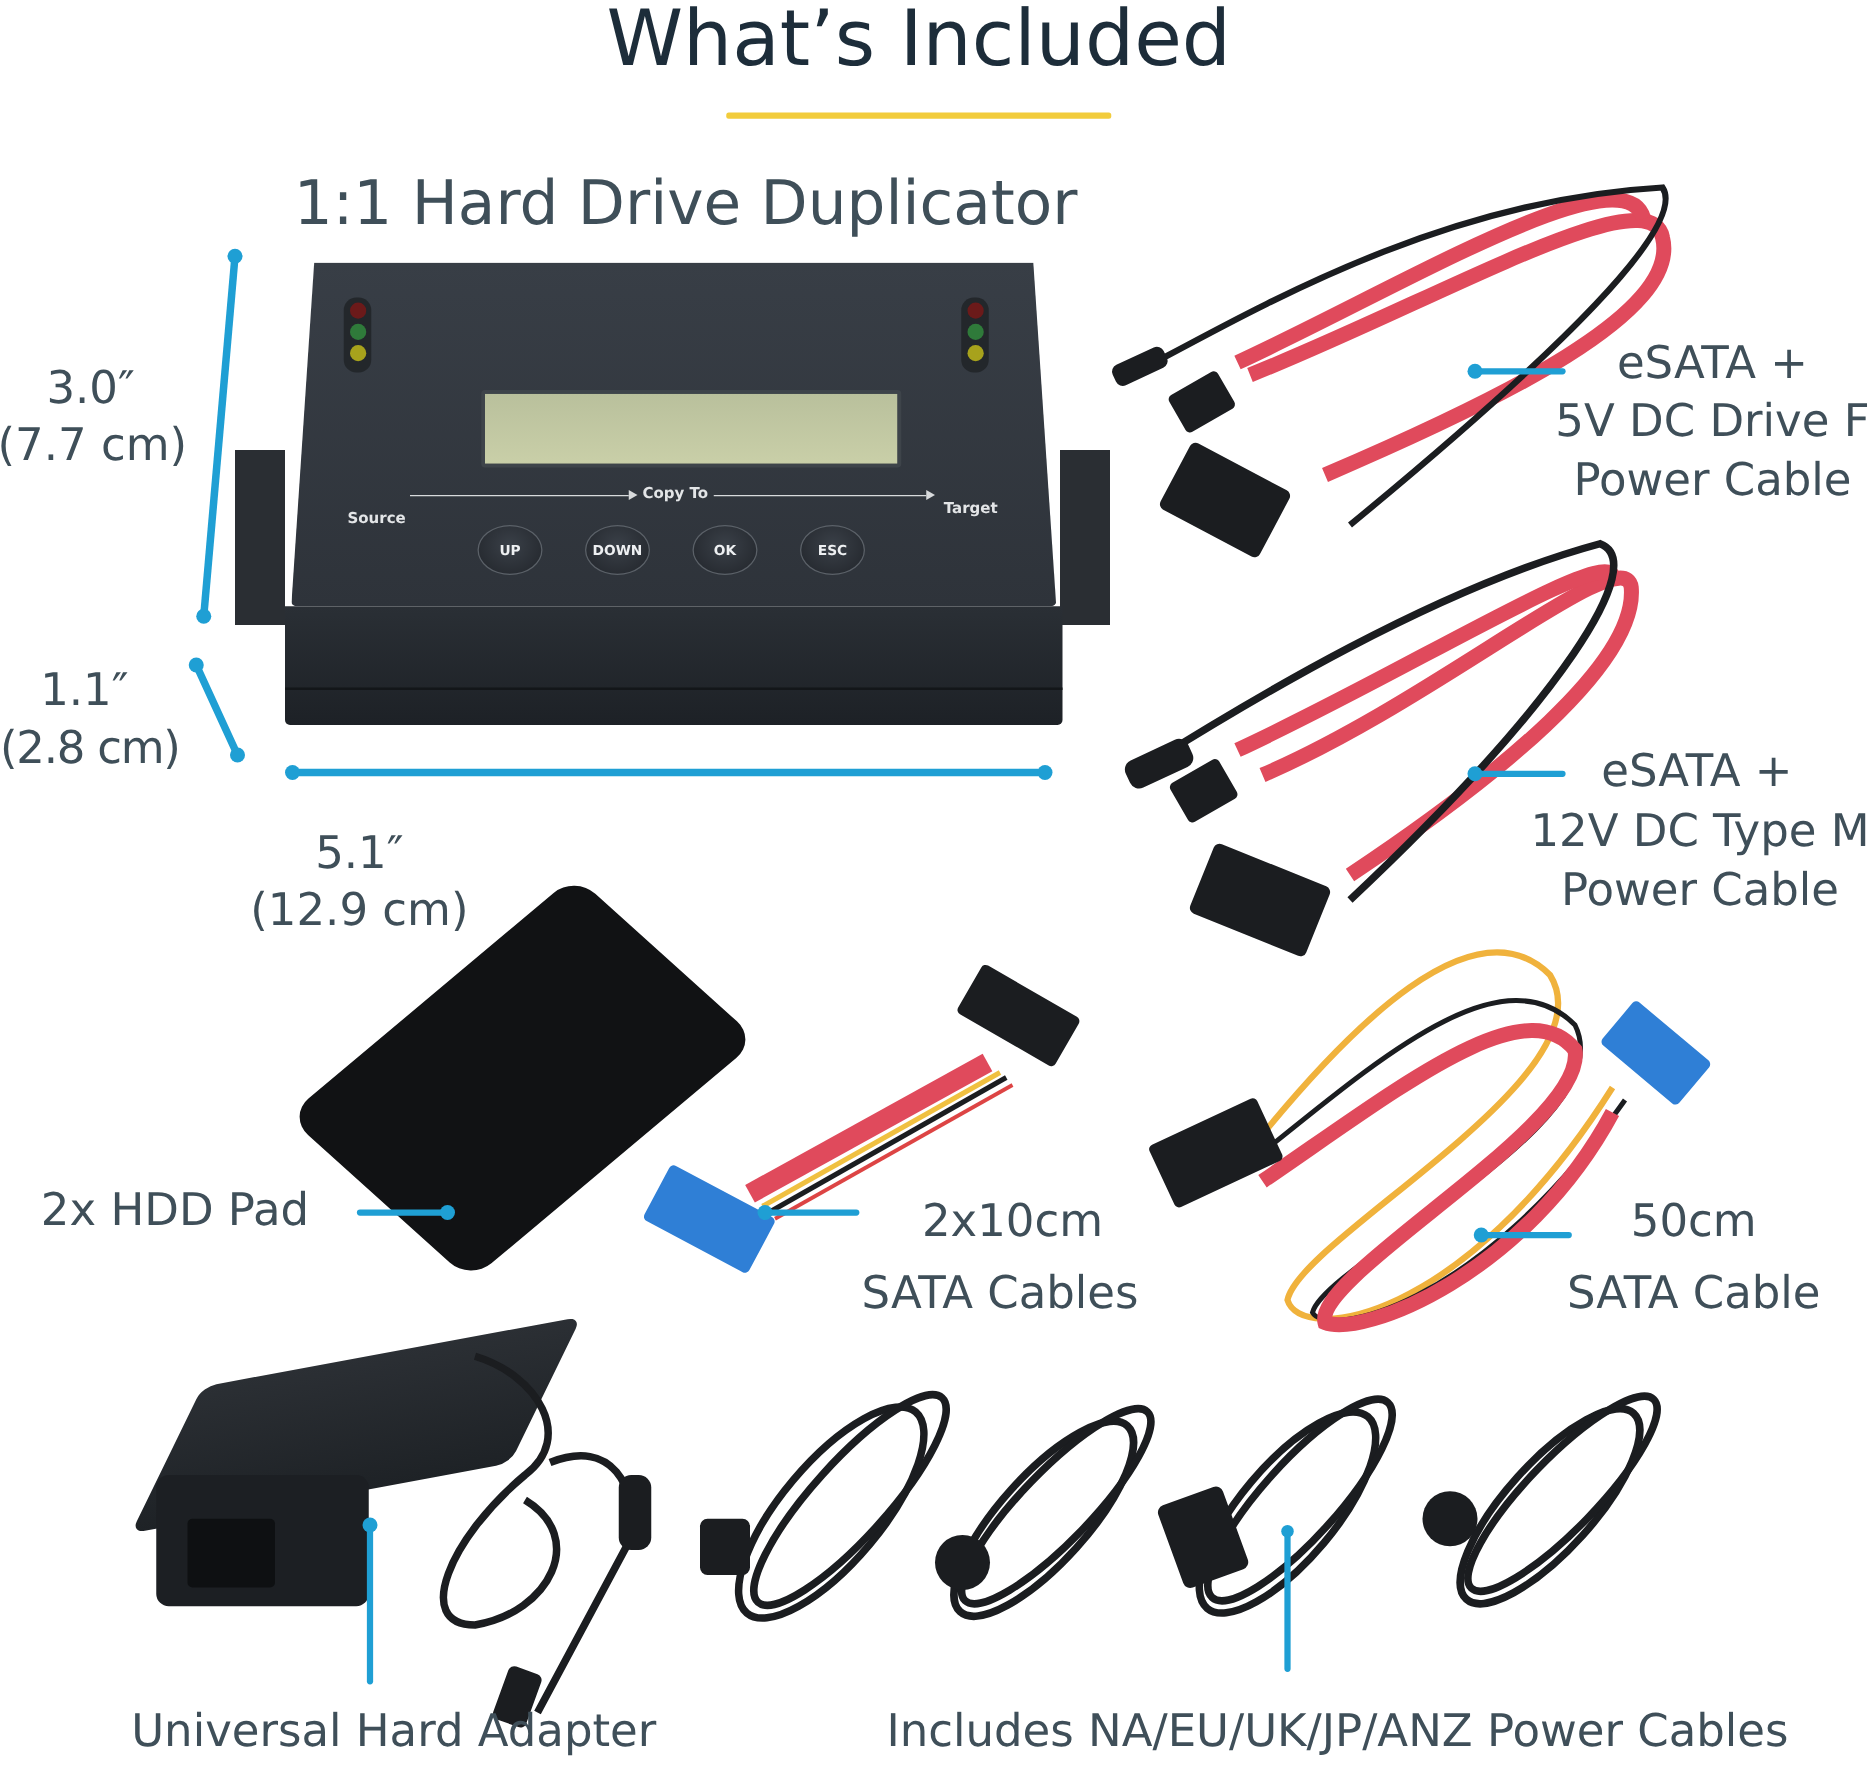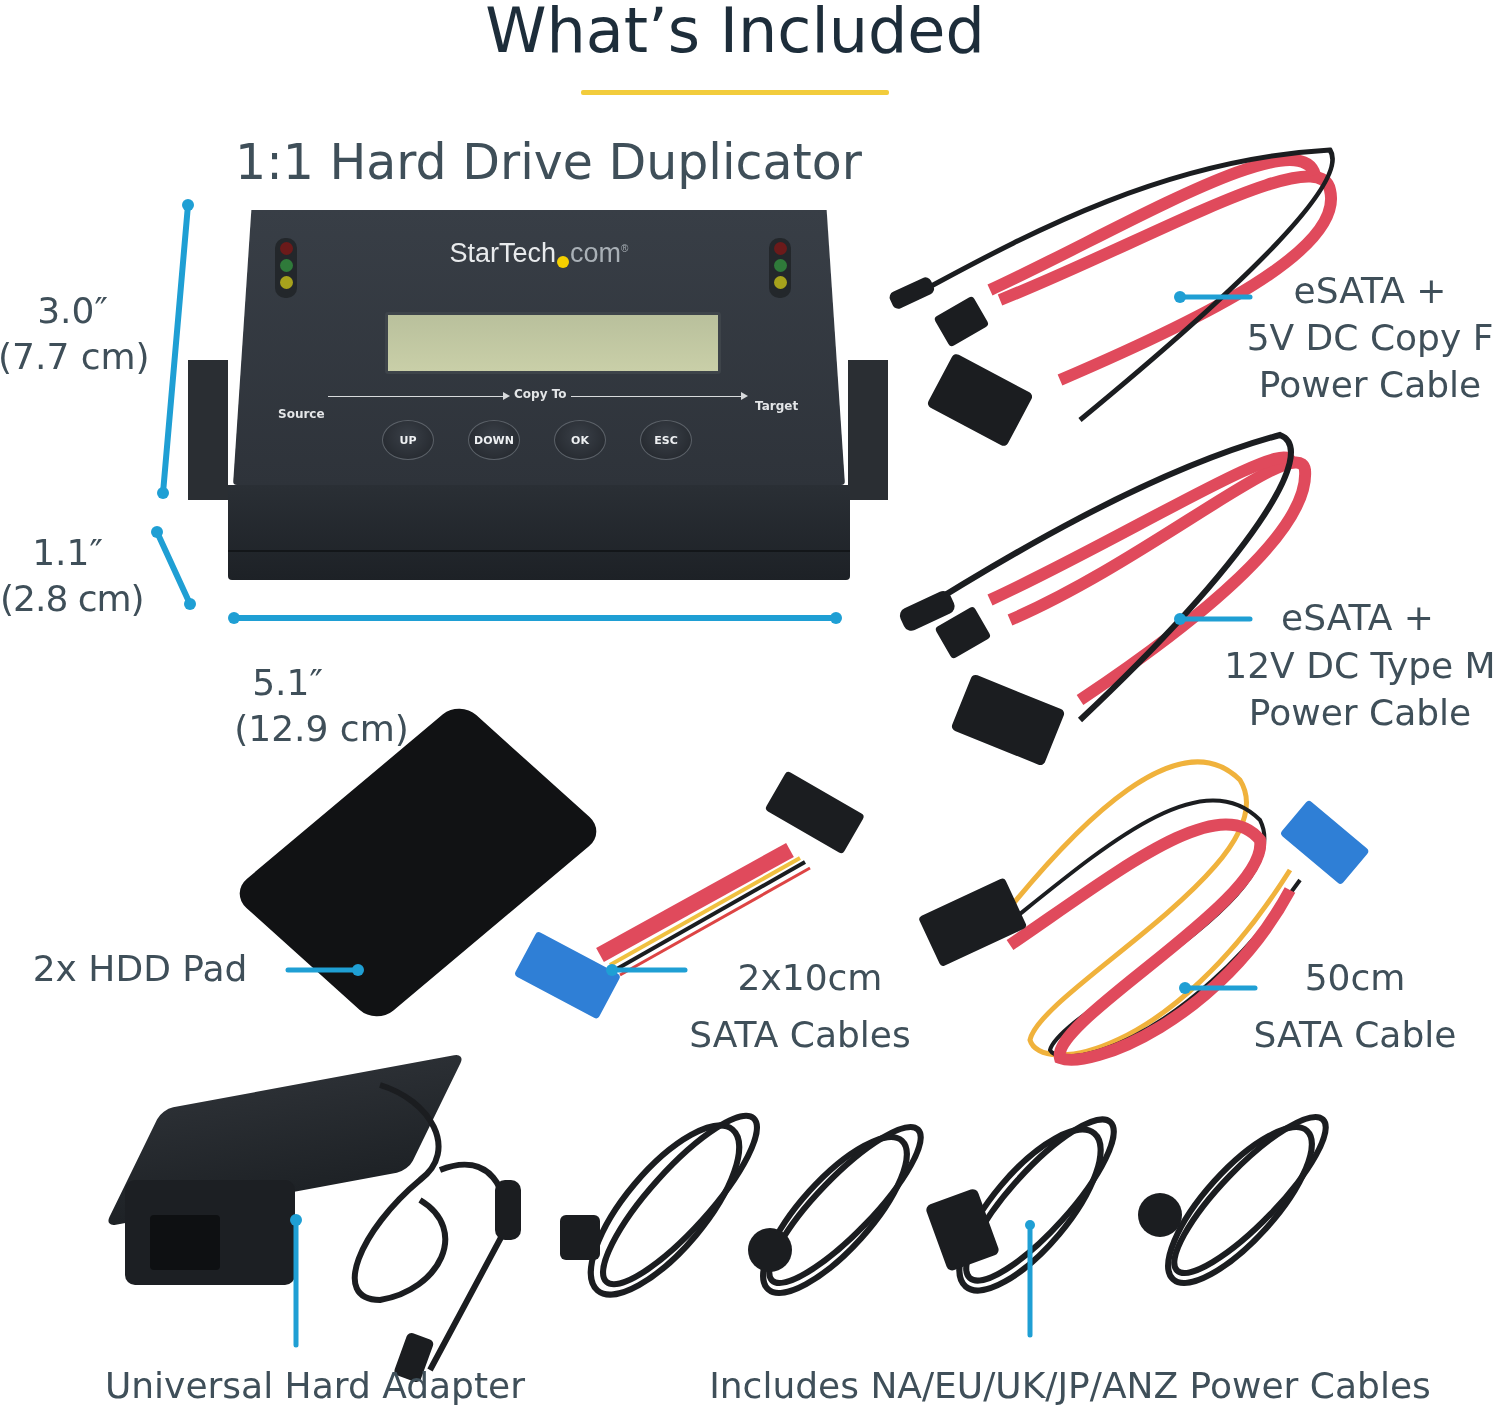--- a/index.html
+++ b/index.html
@@ -99,33 +99,30 @@
   <line x1="234" y1="618" x2="836" y2="618" stroke="#1f9fd4" stroke-width="6" stroke-linecap="round"></line>
   <circle cx="234" cy="618" r="6" fill="#1f9fd4"></circle>
   <circle cx="836" cy="618" r="6" fill="#1f9fd4"></circle>
 </svg>
 
 <div class="abs label" style="left:0; top:288px; width:145px;">3.0″</div>
 <div class="abs label" style="left:-2px; top:334px; width:150px;">(7.7 cm)</div>
 <div class="abs label" style="left:0; top:530px; width:135px;">1.1″</div>
 <div class="abs label" style="left:0; top:576px; width:135px; letter-spacing:-1px;">(2.8 cm)</div>
 <div class="abs label" style="left:200px; top:660px; width:175px;">5.1″</div>
-<div class="abs label" style="left:195px; top:706px; width:185px;margin-left:34px;">(12.9 cm)</div>
+<div class="abs label" style="left:195px; top:706px; width:185px;">(12.9 cm)</div>
 
 <div class="abs dup-body">
   <div class="abs dup-side l"></div>
   <div class="abs dup-side r"></div>
   <div class="abs dup-top"></div>
   <div class="abs dup-front">
     <div class="abs dup-front-line"></div>
   </div>
 
-  <div class="abs logo">
-    <span>StarTech</span><span class="dotc"></span><span class="com">com</span><sup style="font-size:10px;color:#a9b0b6;">®</sup>
-  </div>
 
   <div class="abs leds" style="left:42px; top:28px;">
     <div class="led" style="background:#6b1a1a;"></div>
     <div class="led" style="background:#2f7a3a;"></div>
     <div class="led" style="background:#a7a21c;"></div>
   </div>
   <div class="abs leds" style="left:536px; top:28px;">
     <div class="led" style="background:#6b1a1a;"></div>
     <div class="led" style="background:#2f7a3a;"></div>
     <div class="led" style="background:#a7a21c;"></div>
@@ -153,21 +150,21 @@
   <path d="M905 300 C 1000 250, 1150 160, 1330 150 C 1350 180, 1250 280, 1080 420" fill="none" stroke="#1b1d20" stroke-width="5"></path>
   <rect x="890" y="285" width="45" height="18" rx="6" fill="#1b1d20" transform="rotate(-25 910 295)"></rect>
   <rect x="938" y="305" width="45" height="34" rx="4" fill="#1b1d20" transform="rotate(-30 960 320)"></rect>
   <rect x="935" y="370" width="90" height="60" rx="5" fill="#1b1d20" transform="rotate(28 980 400)"></rect>
 </svg>
 <svg style="left:0;top:0;width:1px;height:1px;">
   <line x1="1180" y1="297" x2="1250" y2="297" stroke="#1f9fd4" stroke-width="5" stroke-linecap="round"></line>
   <circle cx="1180" cy="297" r="6" fill="#1f9fd4"></circle>
 </svg>
 <div class="abs label" style="left:1250px; top:268px; width:240px;">eSATA +</div>
-<div class="abs label" style="left:1240px; top:315px; width:260px;">5V DC Copy F</div>
+<div class="abs label" style="left:1240px; top:315px; width:260px;">5V DC Drive F</div>
 <div class="abs label" style="left:1245px; top:362px; width:250px;">Power Cable</div>
 
 <svg style="left:0;top:0;width:1px;height:1px;">
   <path d="M1010 620 C 1150 560, 1300 430, 1305 470 C 1310 530, 1200 620, 1080 700" fill="none" stroke="#e04a5c" stroke-width="12"></path>
   <path d="M990 600 C 1120 540, 1280 440, 1290 460" fill="none" stroke="#e04a5c" stroke-width="12"></path>
   <path d="M905 620 C 1000 560, 1150 470, 1280 435 C 1320 450, 1250 560, 1080 720" fill="none" stroke="#1b1d20" stroke-width="6"></path>
   <rect x="900" y="600" width="55" height="24" rx="8" fill="#1b1d20" transform="rotate(-25 925 612)"></rect>
   <rect x="940" y="615" width="45" height="36" rx="4" fill="#1b1d20" transform="rotate(-30 962 632)"></rect>
   <rect x="958" y="690" width="100" height="60" rx="5" fill="#1b1d20" transform="rotate(22 1008 720)"></rect>
 </svg>

